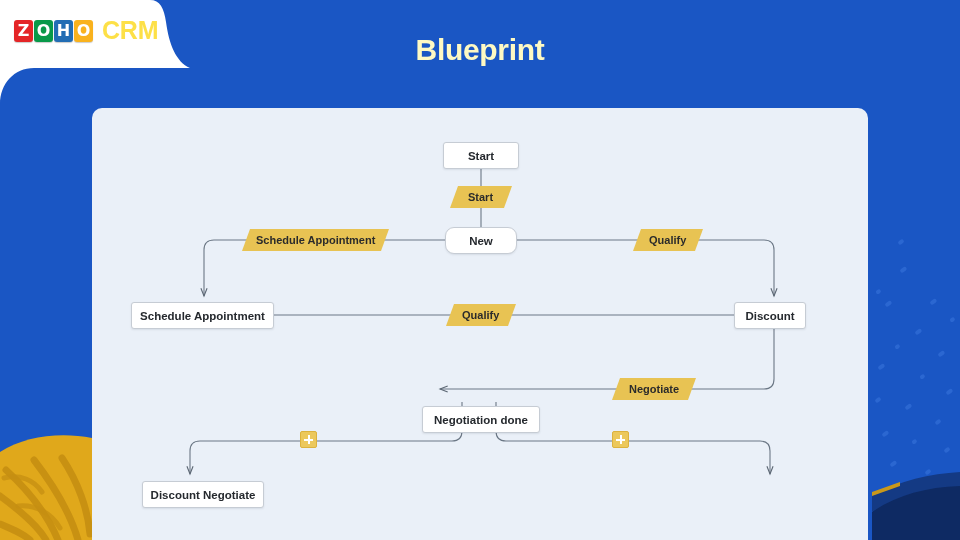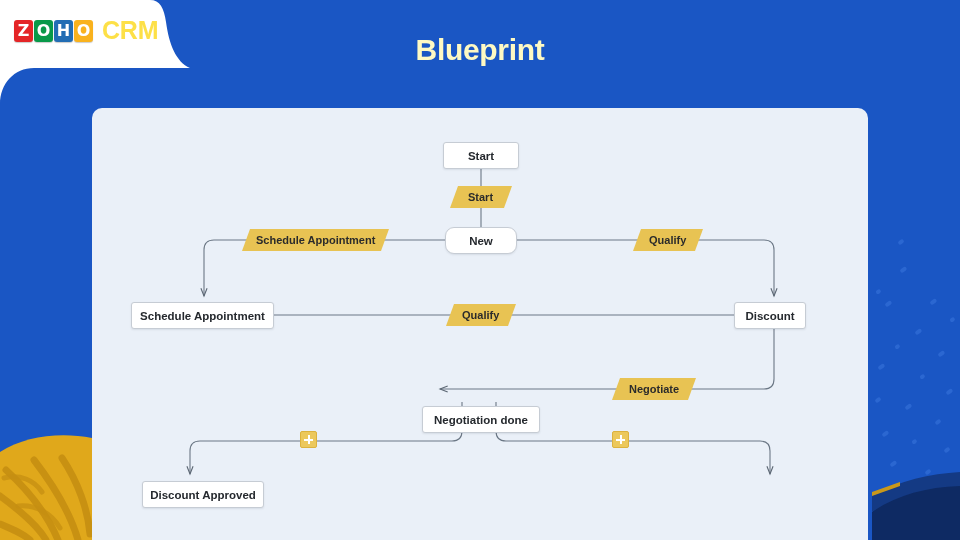--- a/index.html
+++ b/index.html
@@ -179,21 +179,21 @@
 
       <path d="M370,294 L370,323 Q370,333 360,333 L108,333 Q98,333 98,343 L98,366" marker-end="url(#arw)"></path>
       <path d="M404,294 L404,323 Q404,333 414,333 L668,333 Q678,333 678,343 L678,366" marker-end="url(#arw)"></path>
     </g>
   </svg>
 <div class="node" style="left: 351px; top: 34px; width: 76px; height: 27px;">Start</div>
     <div class="node" style="left: 353px; top: 119px; width: 72px; height: 27px; border-radius: 9px;">New</div>
     <div class="node" style="left: 39px; top: 194px; width: 143px; height: 27px;">Schedule Appointment</div>
     <div class="node" style="left: 642px; top: 194px; width: 72px; height: 27px;">Discount</div>
     <div class="node" style="left: 330px; top: 250px; width: 118px; height: 27px; margin-top: 48px;">Negotiation done</div>
-    <div class="node" style="left: 50px; top: 373px; width: 122px; height: 27px;">Discount Approved</div>
+    <div class="node" style="left: 50px; top: 373px; width: 122px; height: 27px;">Discount Negotiate</div>
     <div class="trans" style="width: 54px; left: 362px; top: 78px;">
       <span>Start</span>
     </div>
     <div class="trans" style="width: 139px; left: 153.5px; top: 121px;">
       <span>Schedule Appointment</span>
     </div>
     <div class="trans" style="width: 62px; left: 545px; top: 121px;">
       <span>Qualify</span>
     </div>
     <div class="trans" style="width: 62px; left: 358px; top: 196px;">

